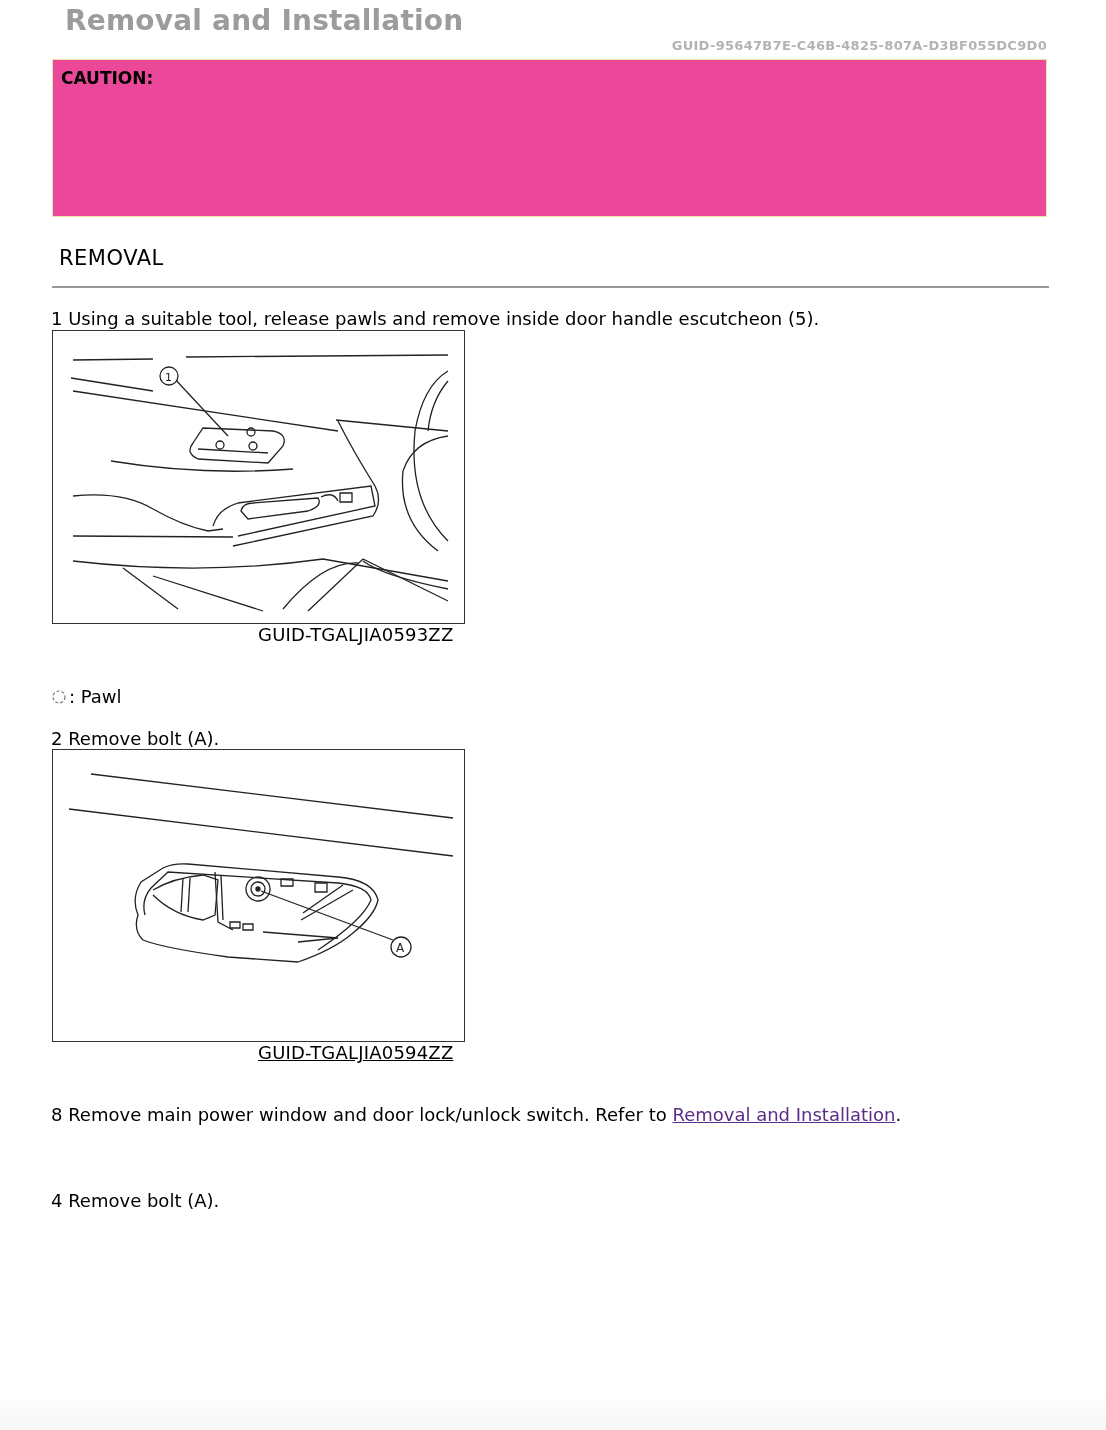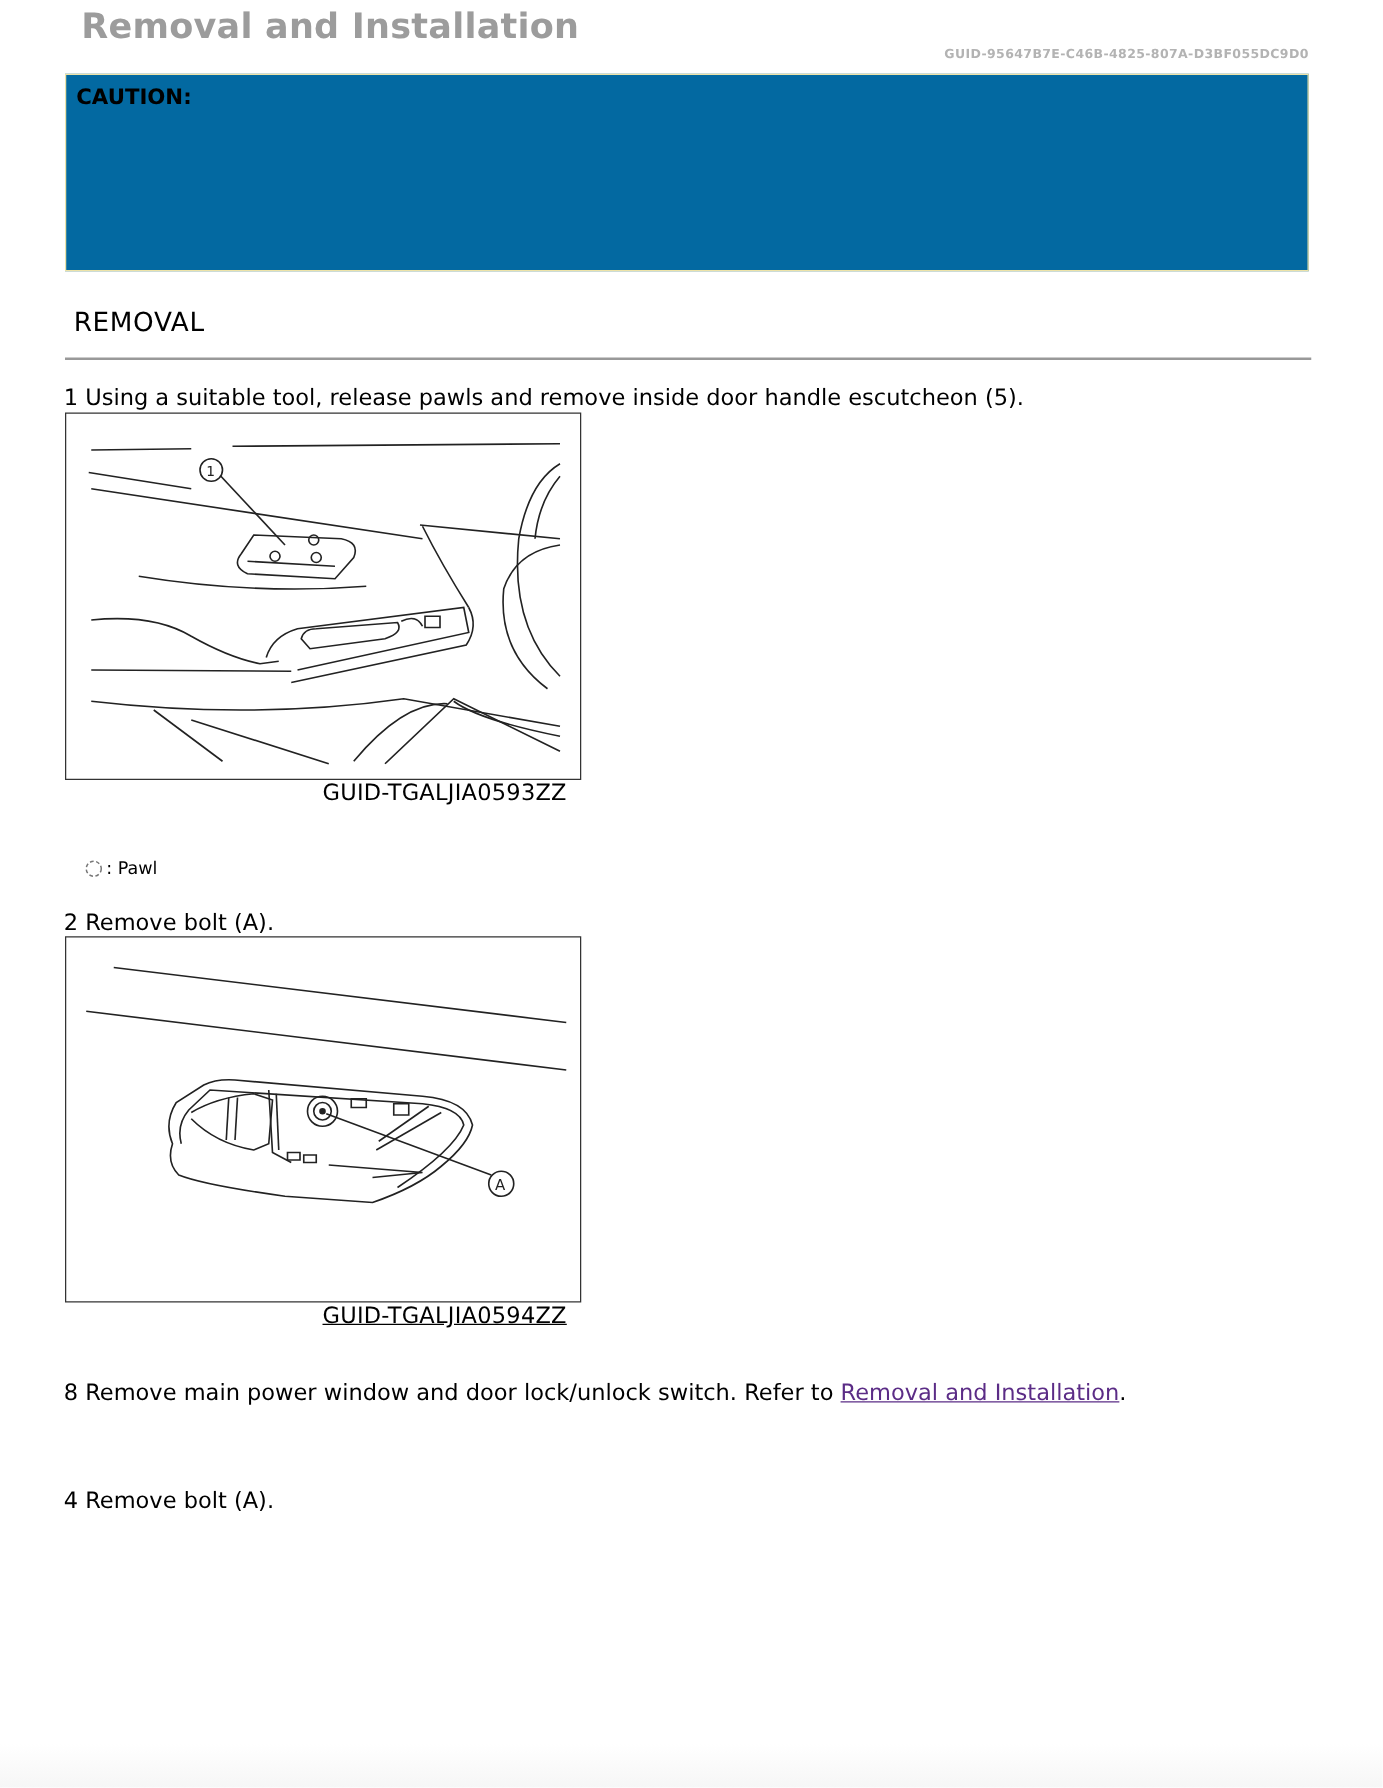--- a/index.html
+++ b/index.html
@@ -8,25 +8,25 @@
     background: linear-gradient(to bottom, #ffffff 0px, #ffffff 1395px, #f6f6f6 1430px);
     font-family: "DejaVu Sans", sans-serif; color:#000;
   }
   .title {
     position:absolute; left:65px; top:4px;
     font-family:"DejaVu Sans", sans-serif; font-weight:bold; font-size:28px;
     color:#9c9c9c; letter-spacing:0.2px;
   }
   .guid-top {
     position:absolute; right:59px; top:38px;
-    font-size:10px; font-weight:bold; color:#b3b3b3; letter-spacing:0.3px;
+    font-size:13px; font-weight:bold; color:#b3b3b3; letter-spacing:0.3px;
   }
   .caution {
     position:absolute; left:52px; top:59px; width:995px; height:158px;
-    border:1px solid #ede3a8; background:#0369a1; box-sizing:border-box;
+    border:1px solid #ede3a8; background:#ec4899; box-sizing:border-box;
   }
   .caution-label {
     position:absolute; left:8px; top:8px; font-weight:bold; font-size:17px;
   }
   .caution ul {
     position:absolute; left:56px; top:44px; margin:0; padding:0 0 0 20px; width:900px;
     font-weight:bold; font-size:17px; line-height:22px;
   }
   .caution li { margin-bottom:18px; }
   .section-title {
@@ -37,21 +37,21 @@
   }
   .step {
     position:absolute; left:51px; font-size:18px; white-space:nowrap;
   }
   .figure {
     position:absolute; left:52px; width:413px; border:1px solid #333; box-sizing:border-box; background:#fff;
   }
   .fig-caption {
     position:absolute; left:258px; font-size:18px; letter-spacing:0.2px;text-align:center;
   }
-  .legend { position:absolute; left:67px; top:686px; font-size:14px; display:flex; align-items:center; }
+  .legend { position:absolute; left:51px; top:686px; font-size:18px; display:flex; align-items:center; }
   .pawl-icon { width:16px; height:18px; margin-right:2px; }
   a.link { color:#5b2c86; text-decoration:underline; }
   svg line, svg path, svg ellipse, svg circle, svg rect, svg polyline { vector-effect: non-scaling-stroke; }
 </style>
 </head>
 <body>
 
 <div class="title">Removal and Installation</div>
 <div class="guid-top">GUID-95647B7E-C46B-4825-807A-D3BF055DC9D0</div>
 

